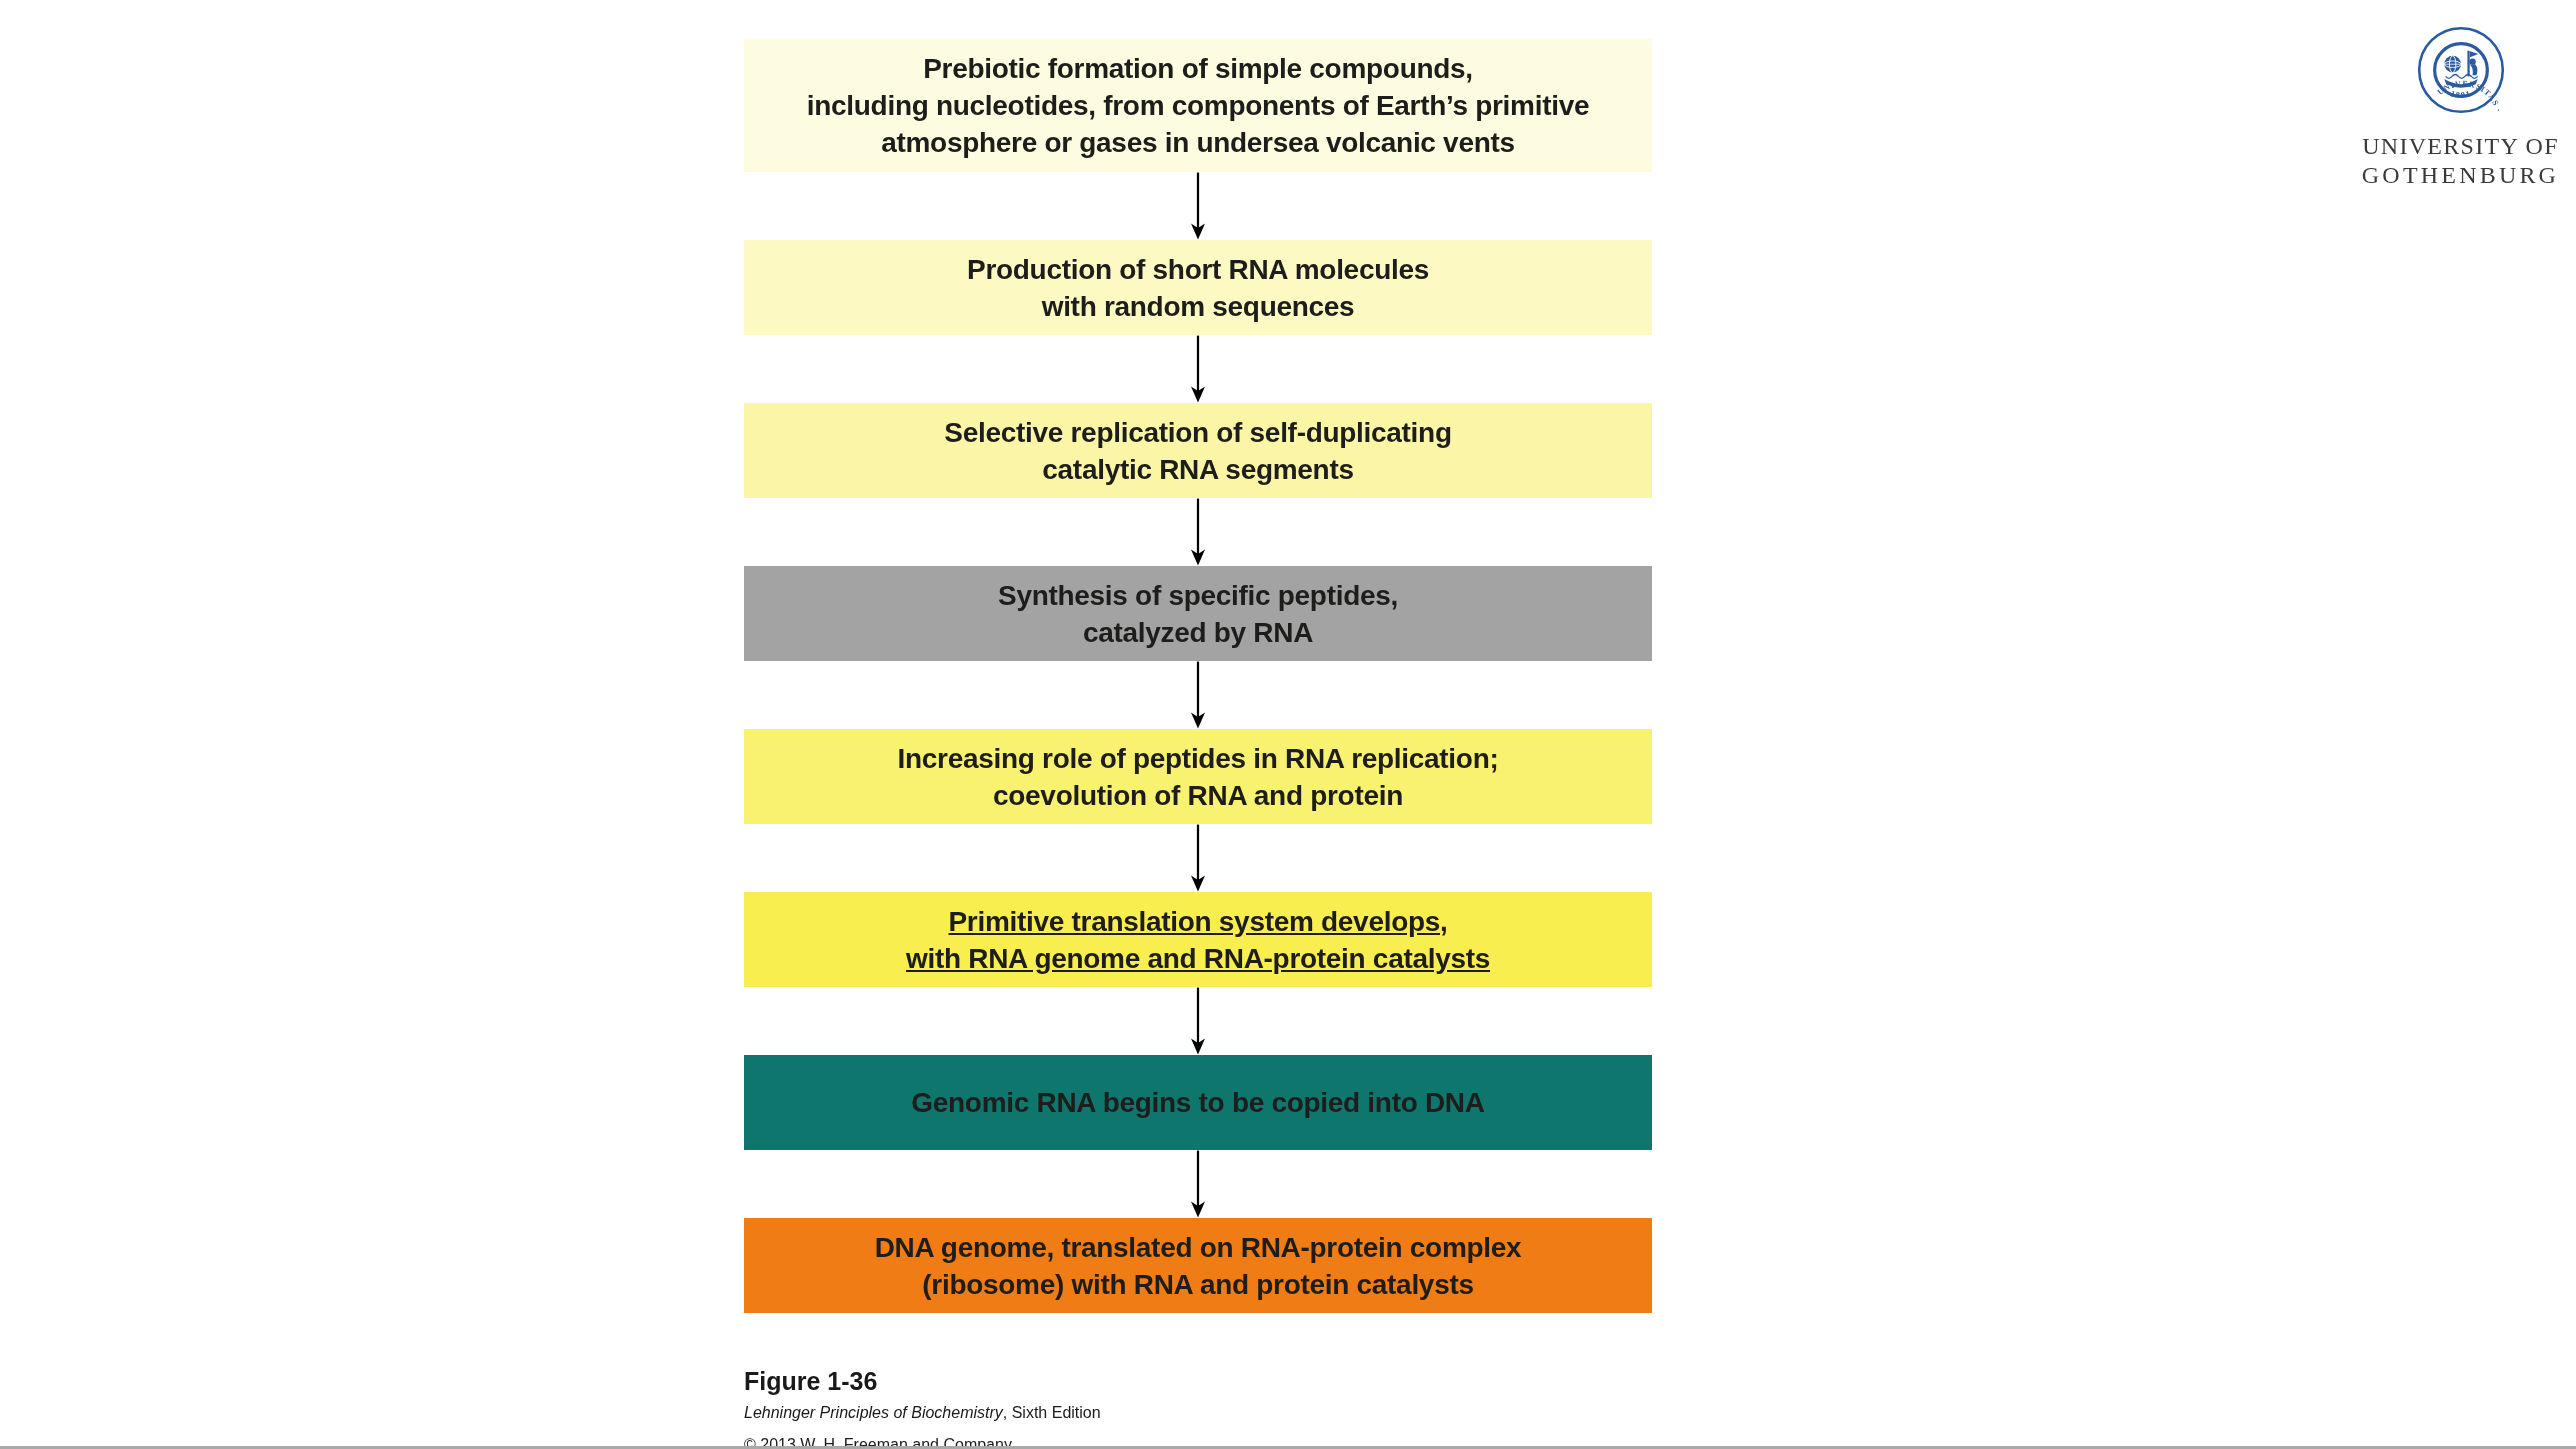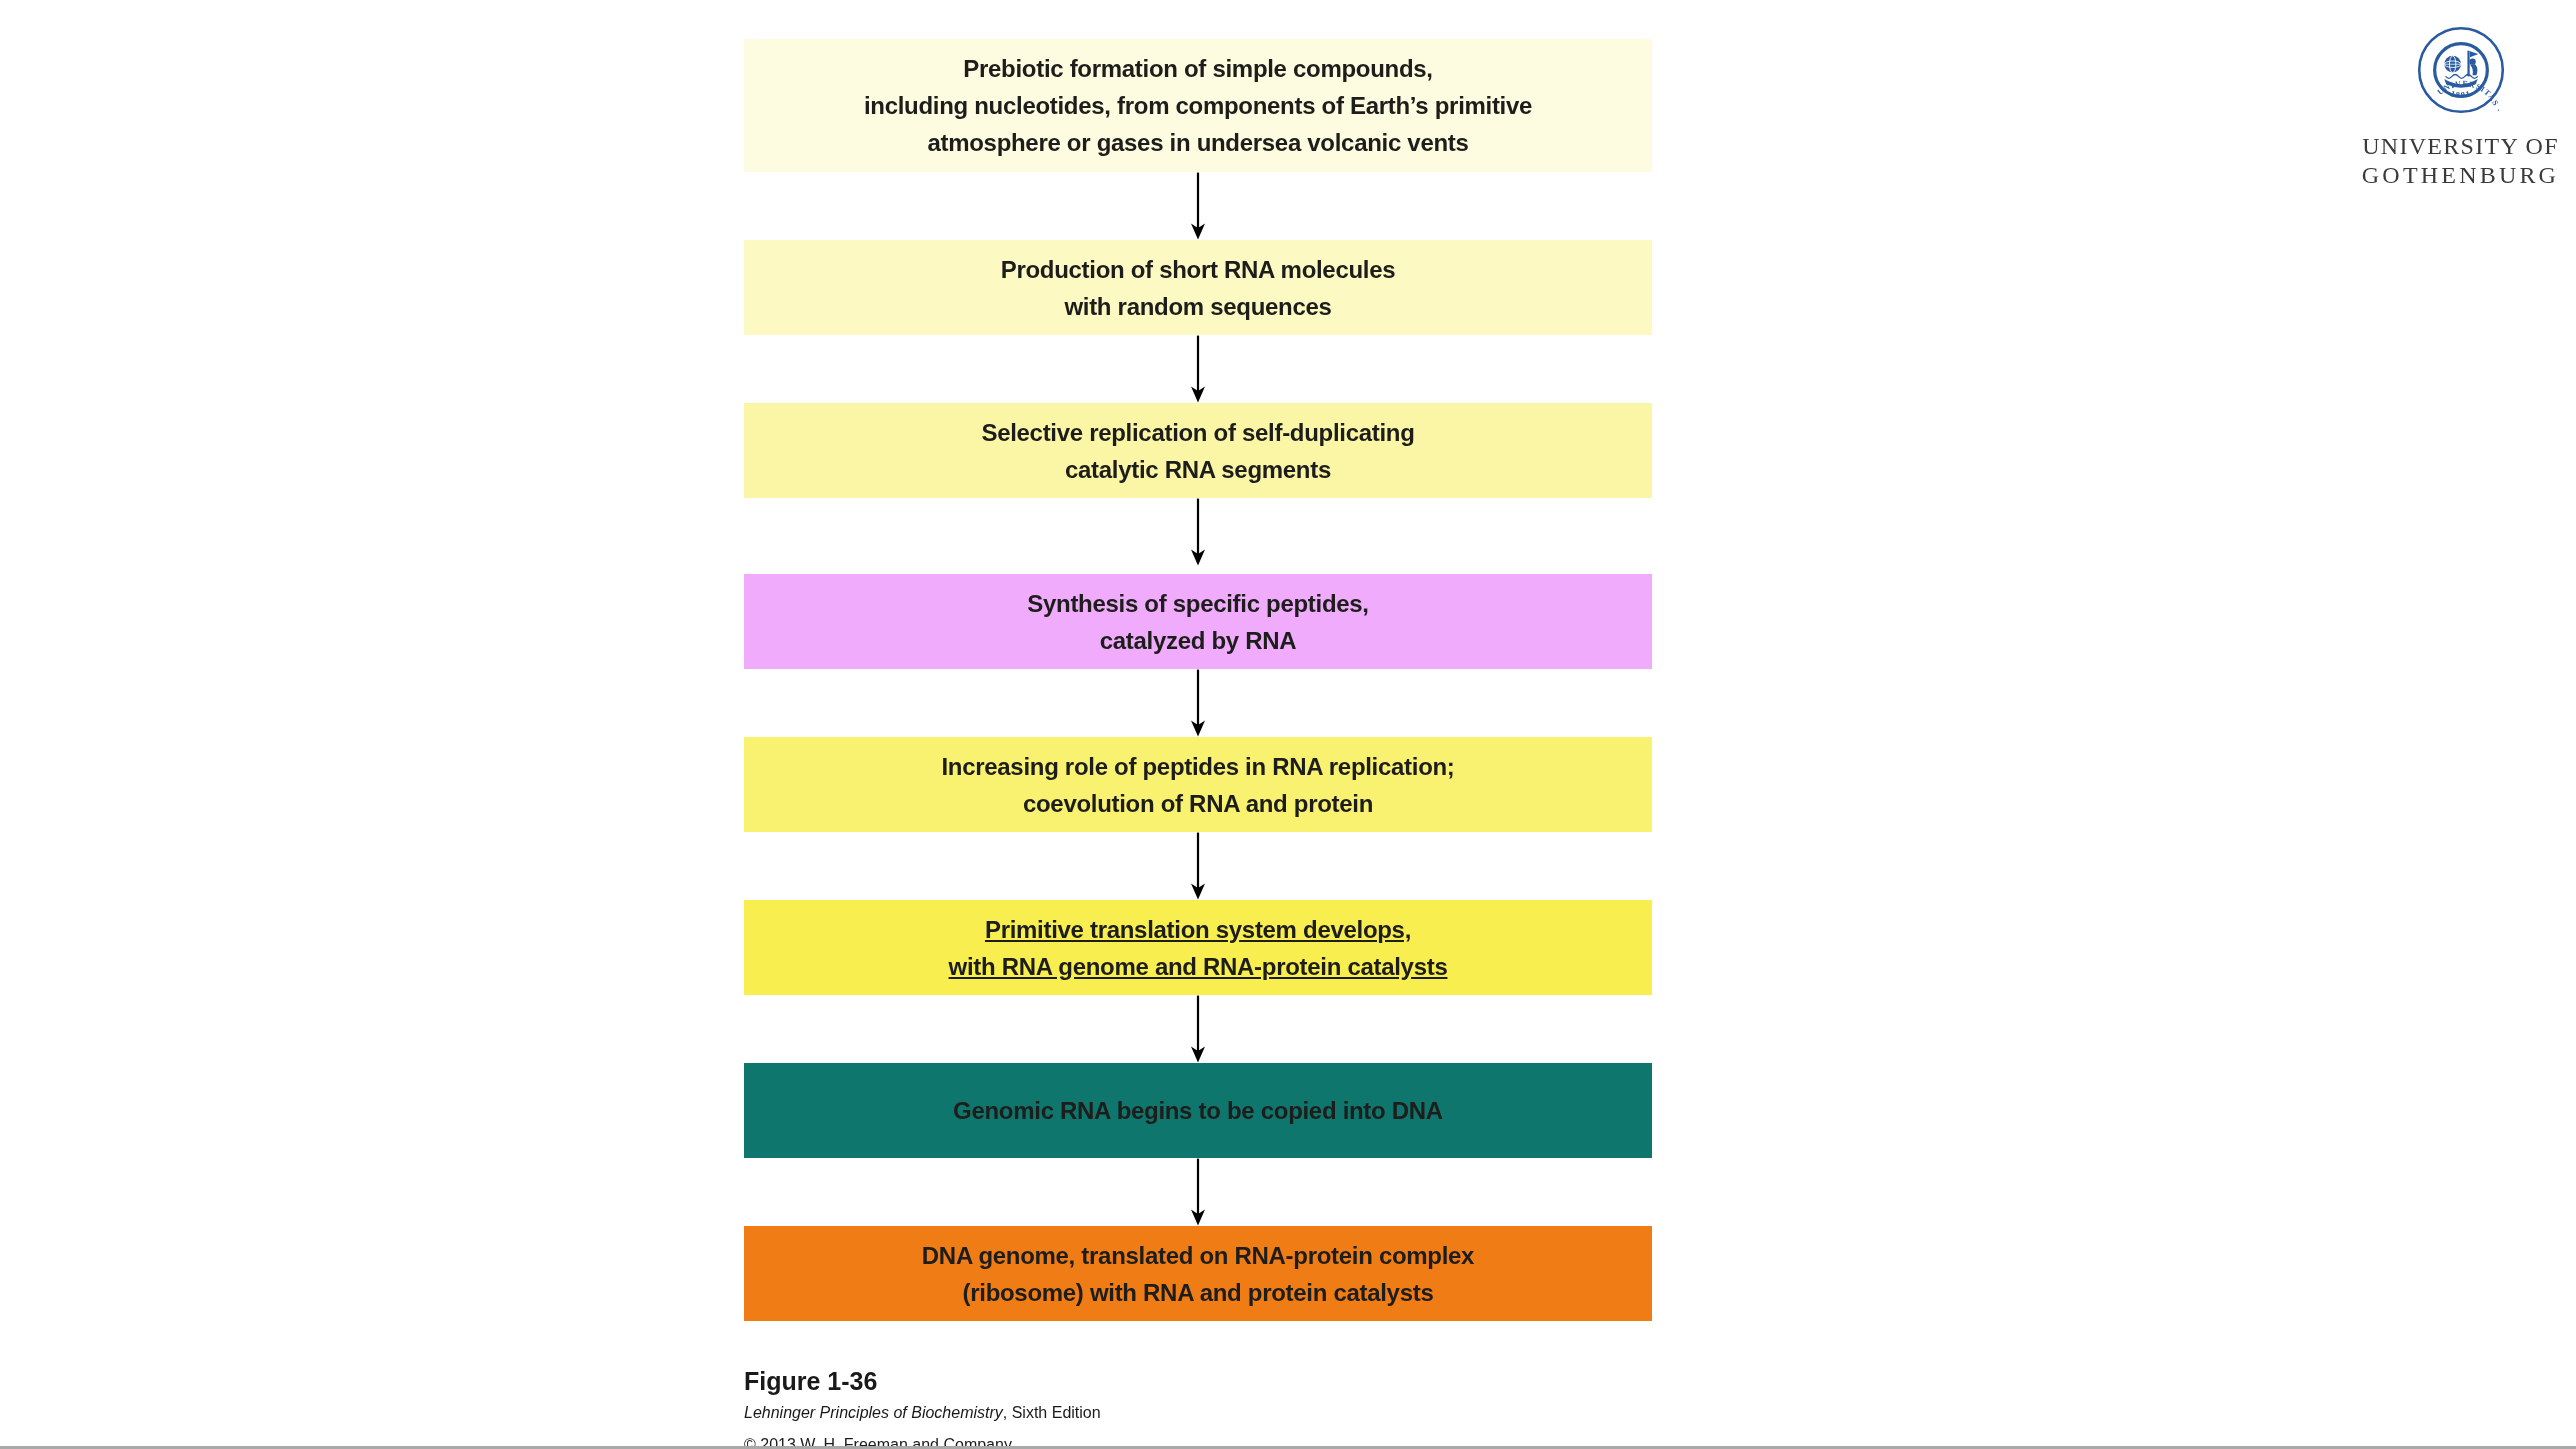--- a/index.html
+++ b/index.html
@@ -20,21 +20,21 @@
     width: 908px;
   }
   .box {
     width: 100%;
     display: flex;
     flex-direction: column;
     align-items: center;
     justify-content: center;
     text-align: center;
     font-weight: bold;
-    font-size: 24px;
+    font-size: 28px;
     line-height: 37px;
     letter-spacing: -0.3px;
   }
   .box-tall { height: 133px; }
   .box-std  { height: 95px; }
   .arrow-wrap {
     height: 68px;
     display: flex;
     align-items: center;
     justify-content: center;
@@ -123,21 +123,21 @@
       <div>catalytic RNA segments</div>
     </div>
 
     <div class="arrow-wrap" style="color: rgb(0, 0, 0);">
       <svg width="28" height="68" viewBox="0 0 44 105">
         <line x1="22" y1="0" x2="22" y2="88" stroke="currentColor" stroke-width="3.5"></line>
         <polygon points="11,80 22,87 33,80 22,105" fill="currentColor"></polygon>
       </svg>
     </div>
 
-    <div class="box box-std" style="background-color: #f0abfc; margin-top: 8px;">
+    <div class="box box-std" style="background-color: #a3a3a3;">
       <div>Synthesis of specific peptides,</div>
       <div>catalyzed by RNA</div>
     </div>
 
     <div class="arrow-wrap" style="color: rgb(0, 0, 0);">
       <svg width="28" height="68" viewBox="0 0 44 105">
         <line x1="22" y1="0" x2="22" y2="88" stroke="currentColor" stroke-width="3.5"></line>
         <polygon points="11,80 22,87 33,80 22,105" fill="currentColor"></polygon>
       </svg>
     </div>

